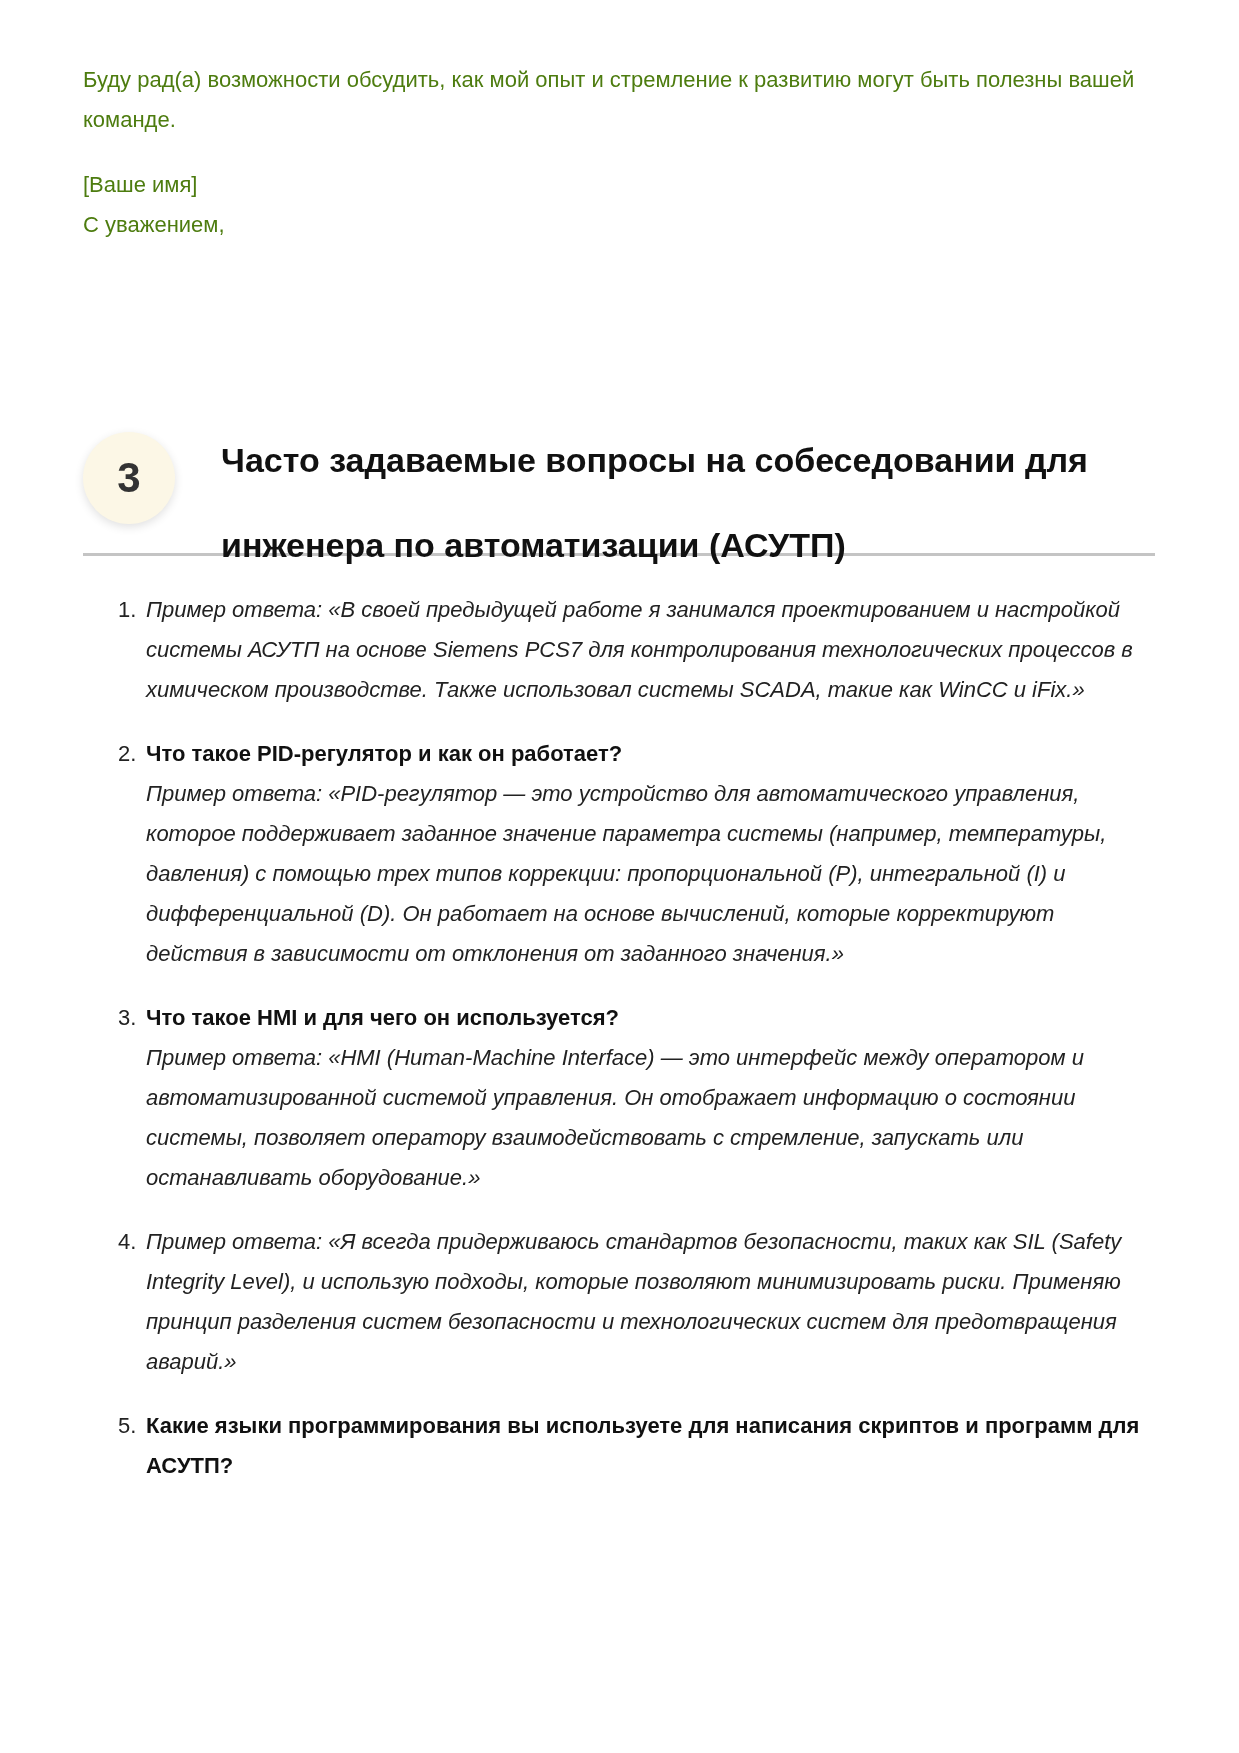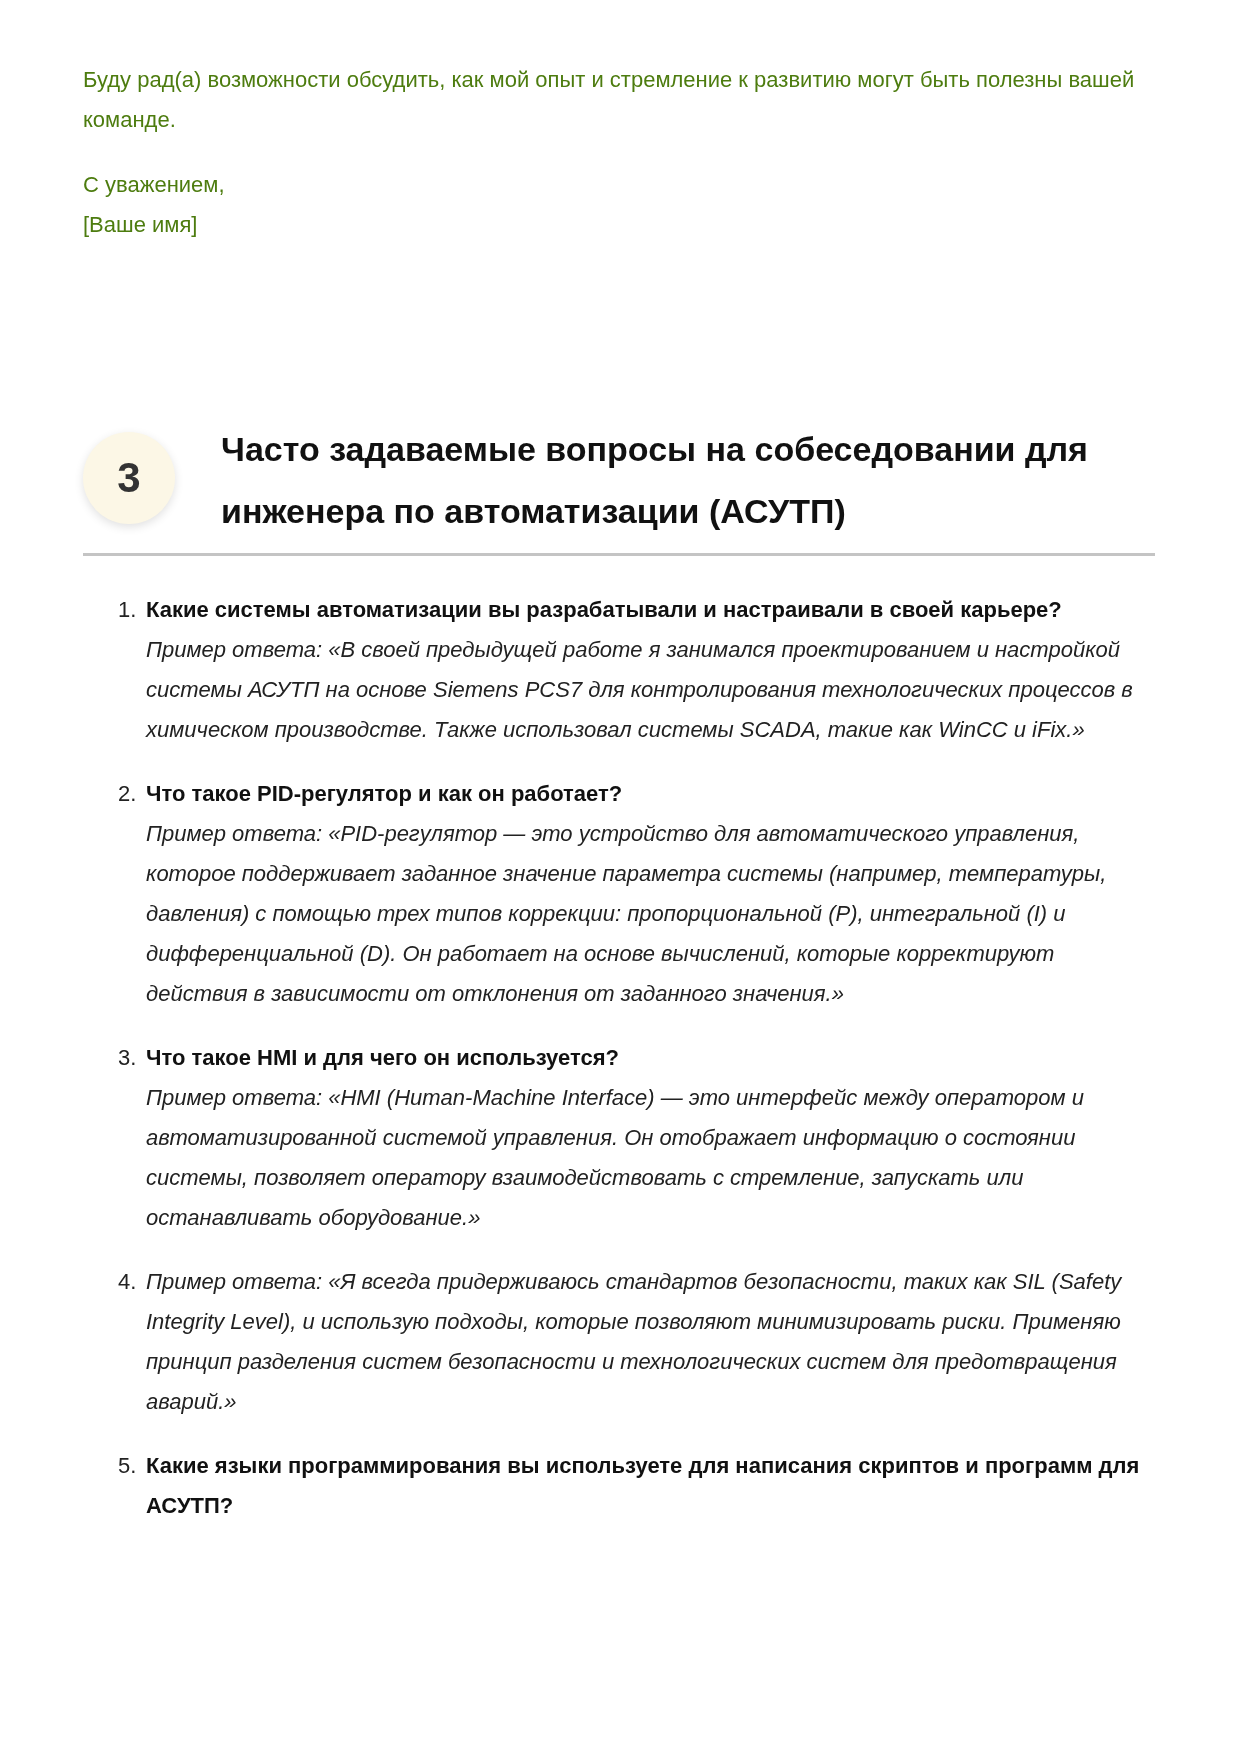--- a/index.html
+++ b/index.html
@@ -6,45 +6,44 @@
   body { width:1239px; height:1753px; position:relative; overflow:hidden;
          font-family:"Liberation Sans", "DejaVu Sans", sans-serif; color:#1a1a1a; }
   .para { position:absolute; left:83px; width:1080px; font-size:22px; line-height:40px; color:#4d7c0f; }
   .p1 { top:60px; }
   .sign { top:165px; }
   .section-head { position:absolute; left:83px; top:418px; width:1072px; height:135px; border-bottom:3px solid #c4c4c4; }
   .badge { position:absolute; left:0; top:14px; width:92px; height:92px; border-radius:50%;
            background:#fcf7e6; box-shadow:0 3px 10px rgba(0,0,0,0.12);
            display:flex; align-items:center; justify-content:center;
            font-size:42px; font-weight:bold; color:#333; }
-  .section-title { position:absolute; left:138px; top:0; width:940px; font-size:34px; font-weight:bold; line-height:62px; color:#111; }
+  .section-title { position:absolute; left:138px; top:0; width:940px; font-size:34px; font-weight:bold; line-height:85px; color:#111; }
   ol.faq { position:absolute; left:146px; top:590px; width:1010px; margin:0; padding:0; list-style:none; }
   ol.faq li { position:relative; font-size:22px; line-height:40px; margin-bottom:24px; color:#222; }
   .num { position:absolute; left:-28px; top:0; }
   .q { font-weight:bold; color:#111; display:block; }
   .a { display:block;font-style:italic; }
 </style>
 </head>
 <body>
 
 <p class="para p1" style="margin:0">Буду рад(а) возможности обсудить, как мой опыт и стремление к развитию могут быть полезны вашей команде.</p>
 <div class="para sign">
+  <div>[Ваше имя]</div>
   <div>С уважением,</div>
-  <div>[Ваше имя]</div>
 </div>
 
 <div class="section-head">
   <div class="badge">3</div>
   <div class="section-title">Часто задаваемые вопросы на собеседовании для инженера по автоматизации (АСУТП)</div>
 </div>
 
 <ol class="faq">
   <li>
     <span class="num">1.</span>
-    <span class="q">Какие системы автоматизации вы разрабатывали и настраивали в своей карьере?</span>
     <span class="a">Пример ответа: «В своей предыдущей работе я занимался проектированием и настройкой системы АСУТП на основе Siemens PCS7 для контролирования технологических процессов в химическом производстве. Также использовал системы SCADA, такие как WinCC и iFix.»</span>
   </li>
   <li>
     <span class="num">2.</span>
     <span class="q">Что такое PID-регулятор и как он работает?</span>
     <span class="a">Пример ответа: «PID-регулятор — это устройство для автоматического управления, которое поддерживает заданное значение параметра системы (например, температуры, давления) с помощью трех типов коррекции: пропорциональной (P), интегральной (I) и дифференциальной (D). Он работает на основе вычислений, которые корректируют действия в зависимости от отклонения от заданного значения.»</span>
   </li>
   <li>
     <span class="num">3.</span>
     <span class="q">Что такое HMI и для чего он используется?</span>

